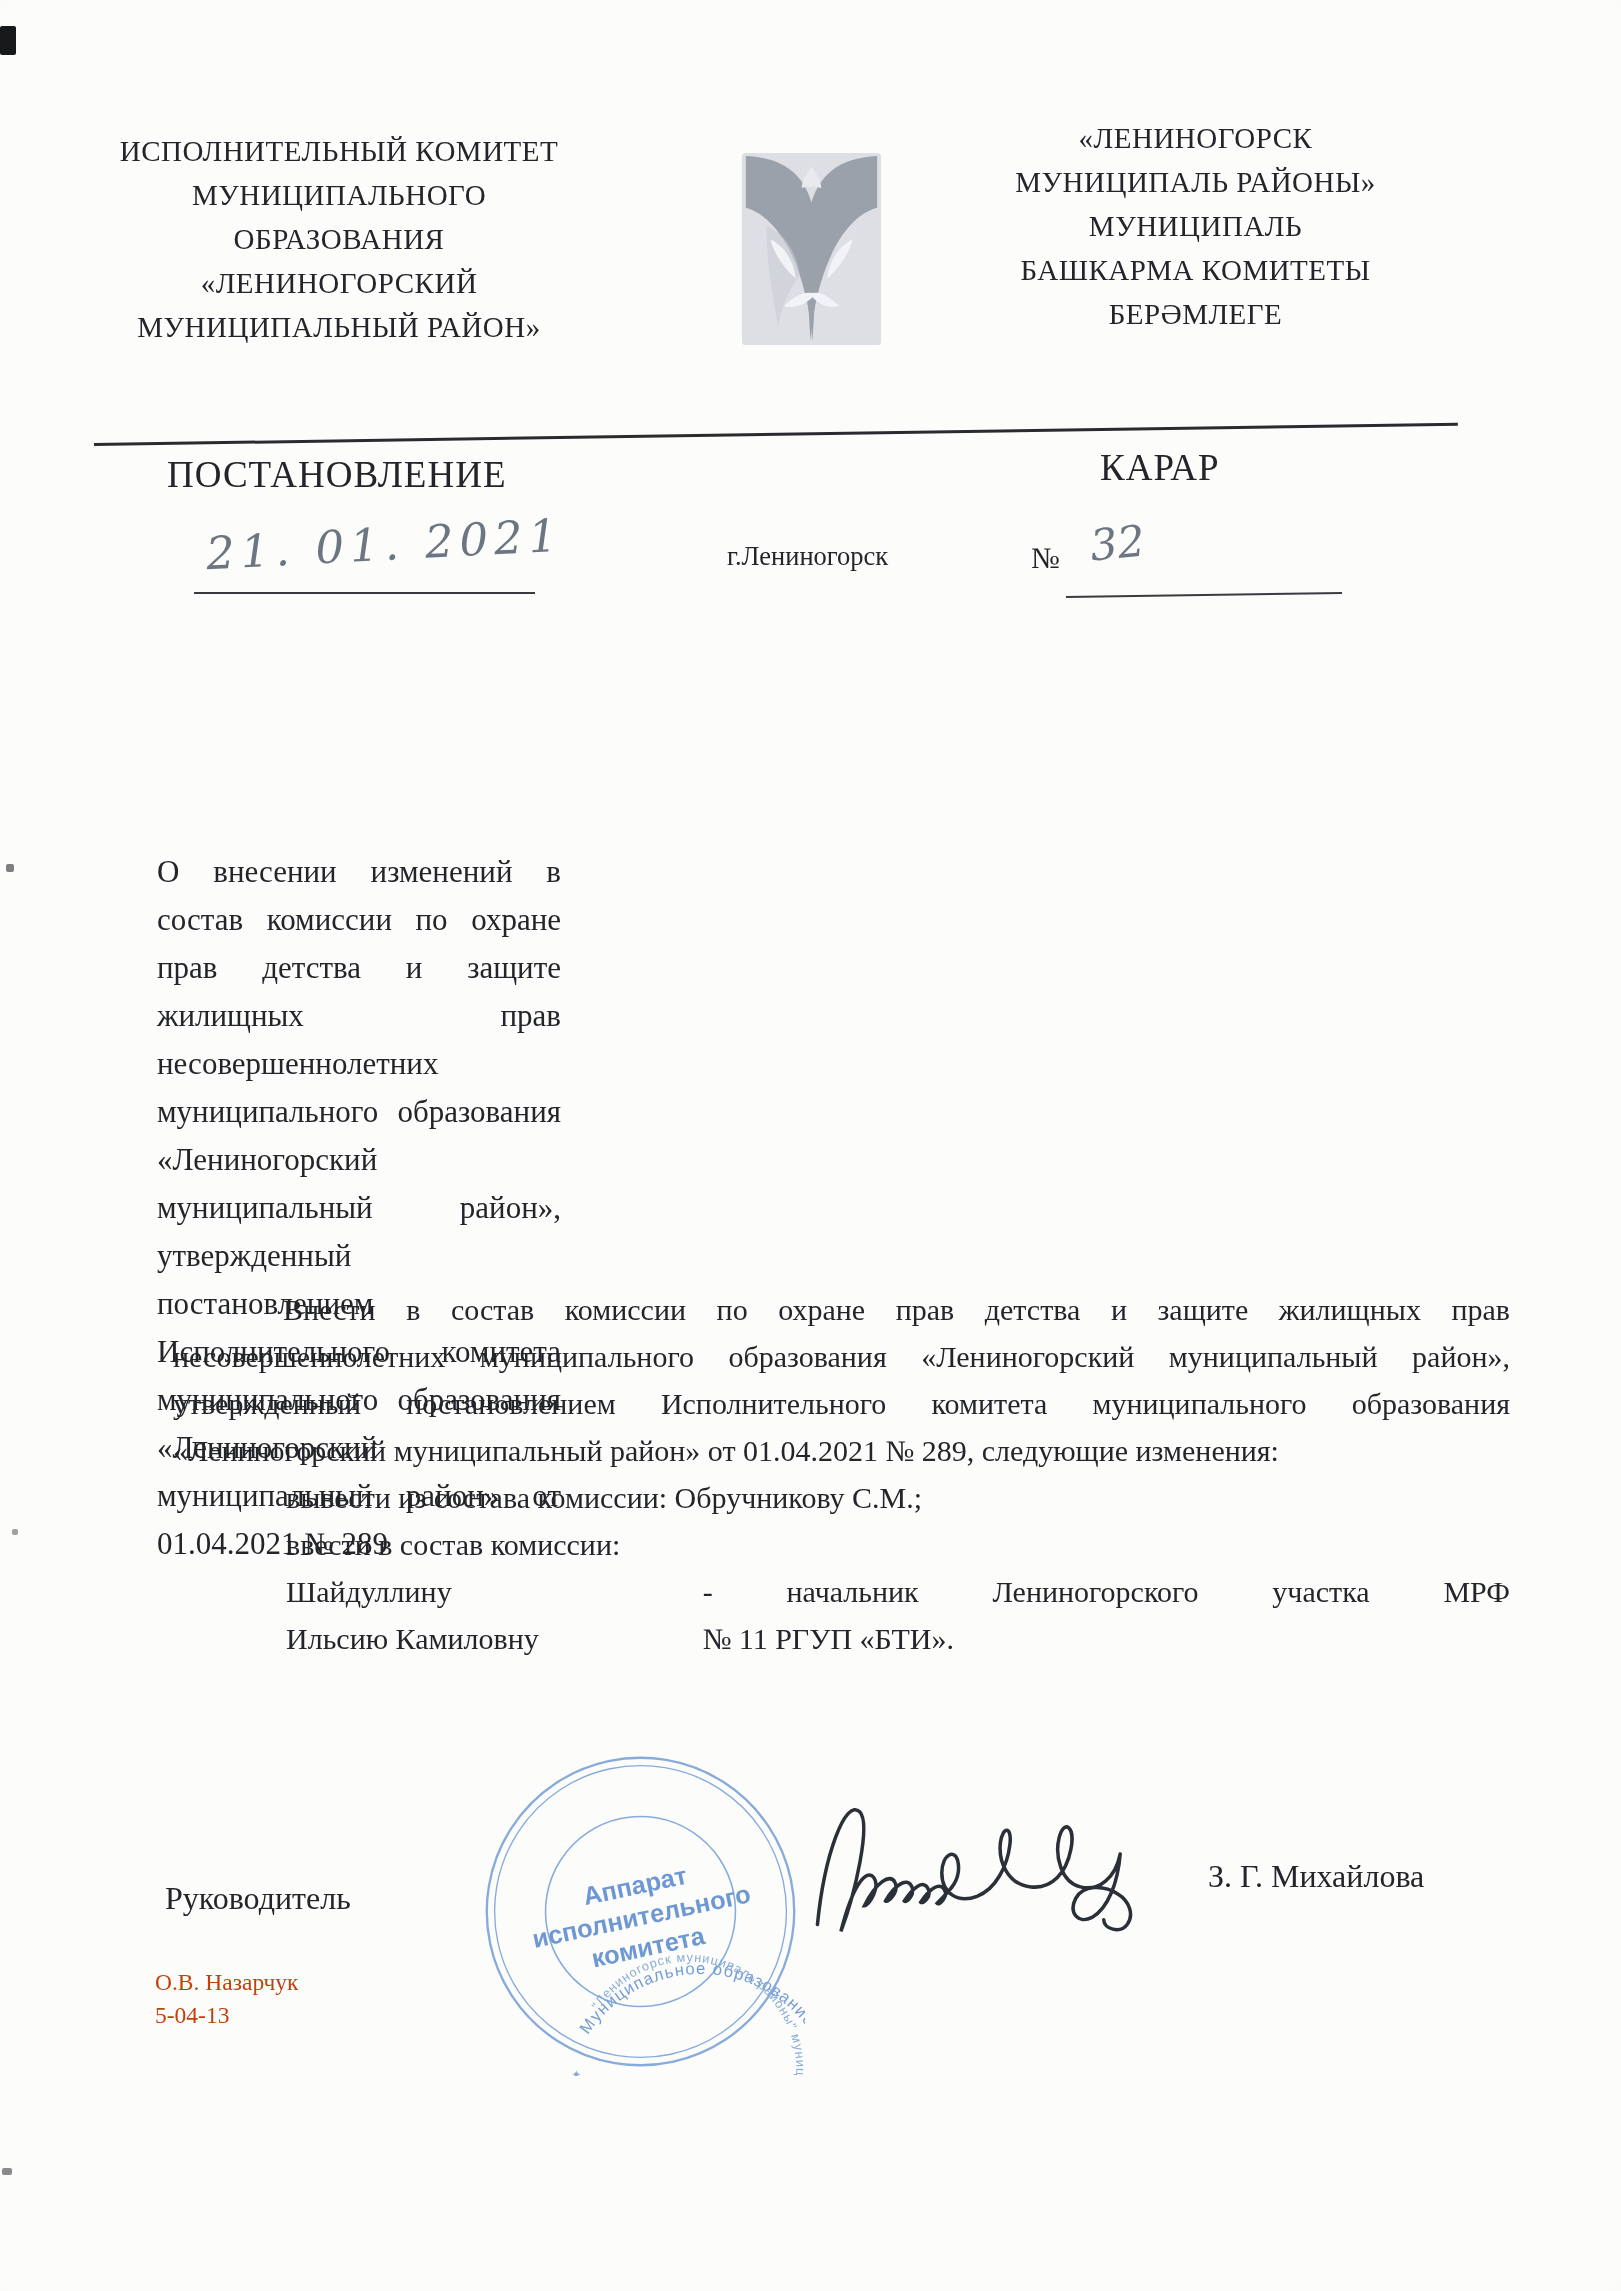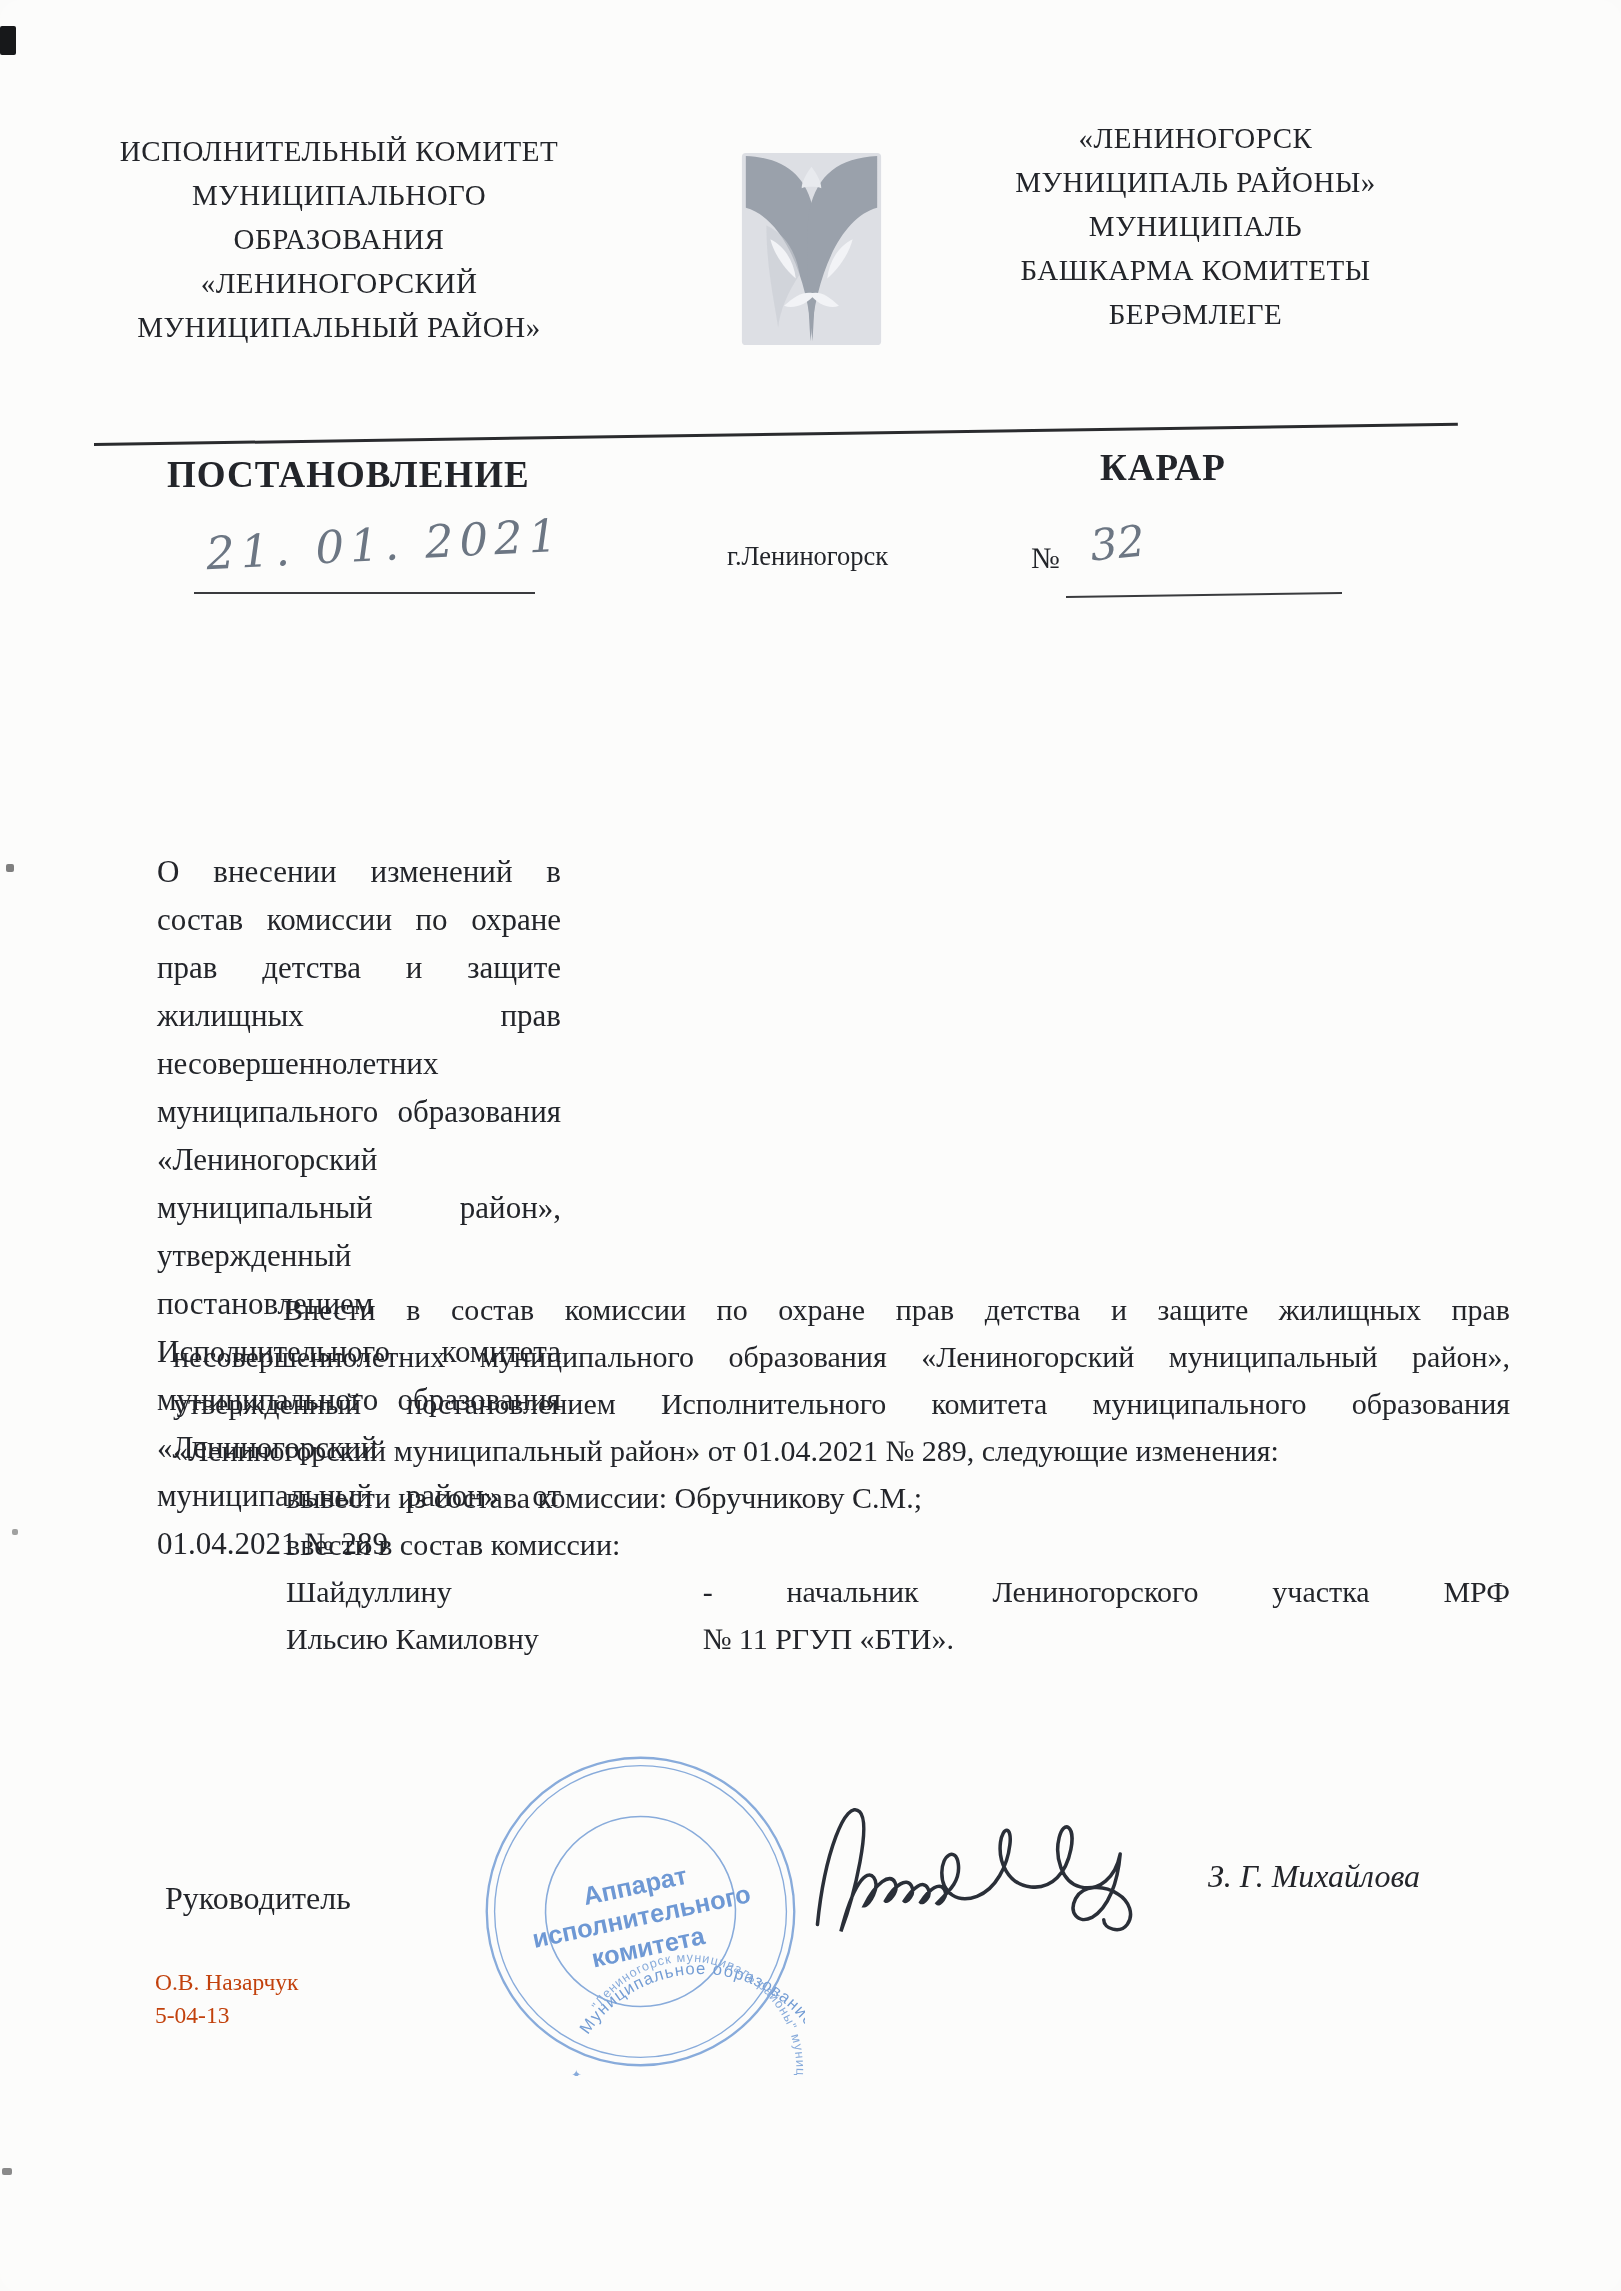--- a/index.html
+++ b/index.html
@@ -8,21 +8,21 @@
     font-family:"Liberation Serif","DejaVu Serif",serif;color:#23252a;overflow:hidden;border-radius:20px;
   }
   
   .org{position:absolute;text-align:center;font-size:29px;line-height:44px;letter-spacing:0.5px;}
   .org-left{left:94px;top:129px;width:490px;}
   .org-right{left:931px;top:116px;width:529px;}
   .emblem{position:absolute;left:737px;top:149px;width:149px;height:201px;}
   
   .head-rule{position:absolute;left:94px;top:443px;width:1364px;height:2.9px;background:#2a2b2e;
     transform:rotate(-0.85deg);transform-origin:left center;}
-  .doc-type{position:absolute;font-weight:bold;font-size:37px;letter-spacing:1px;}
+  .doc-type{position:absolute;font-weight:normal;font-size:37px;letter-spacing:1px;}
   .doc-type-ru{left:167px;top:453px;}
   .doc-type-tt{left:1100px;top:446px;}
   
   .handwriting{font-style:italic;color:#6c7683;font-family:"DejaVu Serif",serif;}
   .hw-date{position:absolute;left:206px;top:518px;font-size:45px;letter-spacing:5.9px;transform:rotate(-3deg);}
   .date-underline{position:absolute;left:194px;top:592px;width:341px;height:2px;background:#3a3b3e;}
   .place{position:absolute;left:727px;top:541px;font-size:26.5px;}
   .num-sign{position:absolute;left:1031px;top:541px;font-size:30px;}
   .hw-num{position:absolute;left:1090px;top:518px;font-size:43px;transform:rotate(-6deg);}
   .num-underline{position:absolute;left:1066px;top:594px;width:276px;height:2px;background:#3a3b3e;
@@ -33,21 +33,21 @@
   
   .body-block{position:absolute;left:173px;top:1286px;width:1337px;font-size:30px;line-height:47px;}
   .body-block p{margin:0;text-align:justify;text-indent:110px;}
   .sub-line{margin:0 0 0 113px;}
   .member{display:flex;margin-left:113px;}
   .member-name{width:417px;}
   .member-pos{width:808px;}
   .member-pos .jline{text-align:justify;text-align-last:justify;}
   
   .sig-title{position:absolute;left:165px;top:1880px;font-size:32px;text-align:right;}
-  .sig-name{position:absolute;left:1208px;top:1858px;font-size:32px;font-style:italic;}
+  .sig-name{position:absolute;left:1208px;top:1858px;font-size:32px;}
   .stamp{position:absolute;left:476px;top:1747px;width:329px;height:329px;opacity:.82;}
   .signature{position:absolute;left:763px;top:1786px;width:421px;height:176px;}
   .executor{position:absolute;left:155px;top:1966px;font-size:23.5px;line-height:33px;color:#c2410c;}
   
   .speck{position:absolute;background:#17181a;border-radius:2px;}
   .sp1{left:0;top:25.5px;width:15.7px;height:29px;}
   .sp2{left:5.9px;top:864px;width:7.8px;height:7.8px;opacity:.55;}
   .sp3{left:11.8px;top:1529px;width:5.9px;height:5.9px;opacity:.4;}
   .sp4{left:2px;top:2168px;width:9.8px;height:6.9px;opacity:.5;}
 </style>

